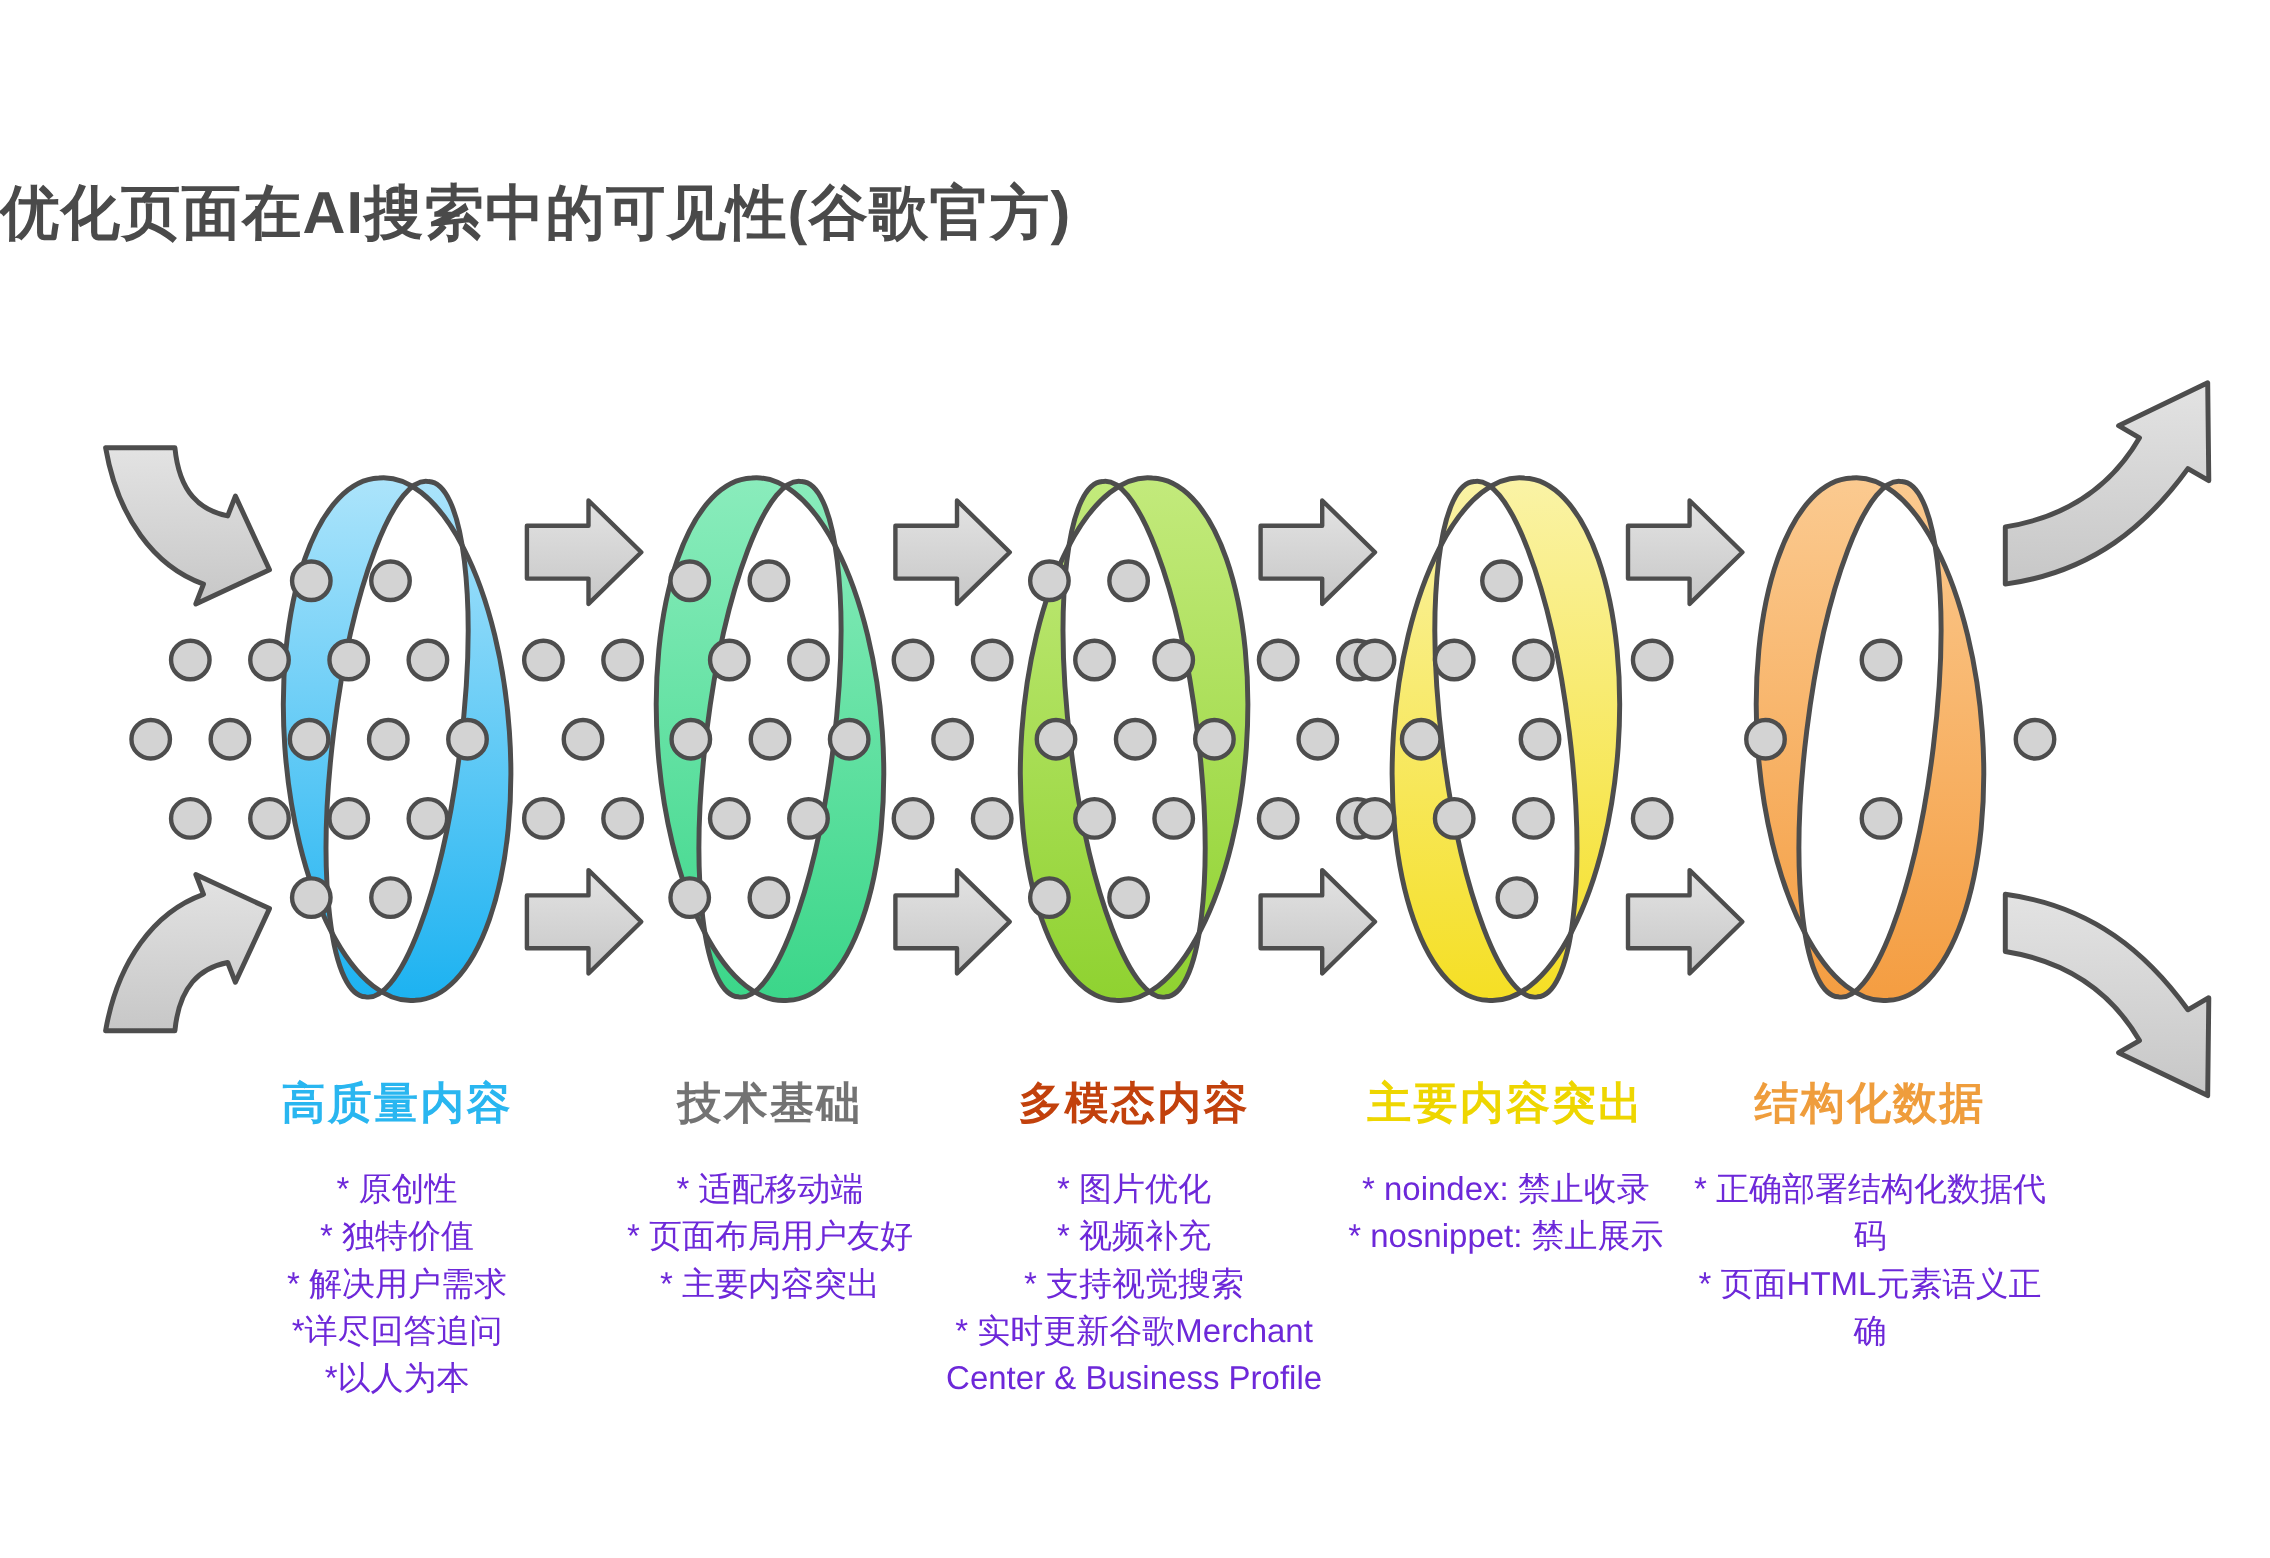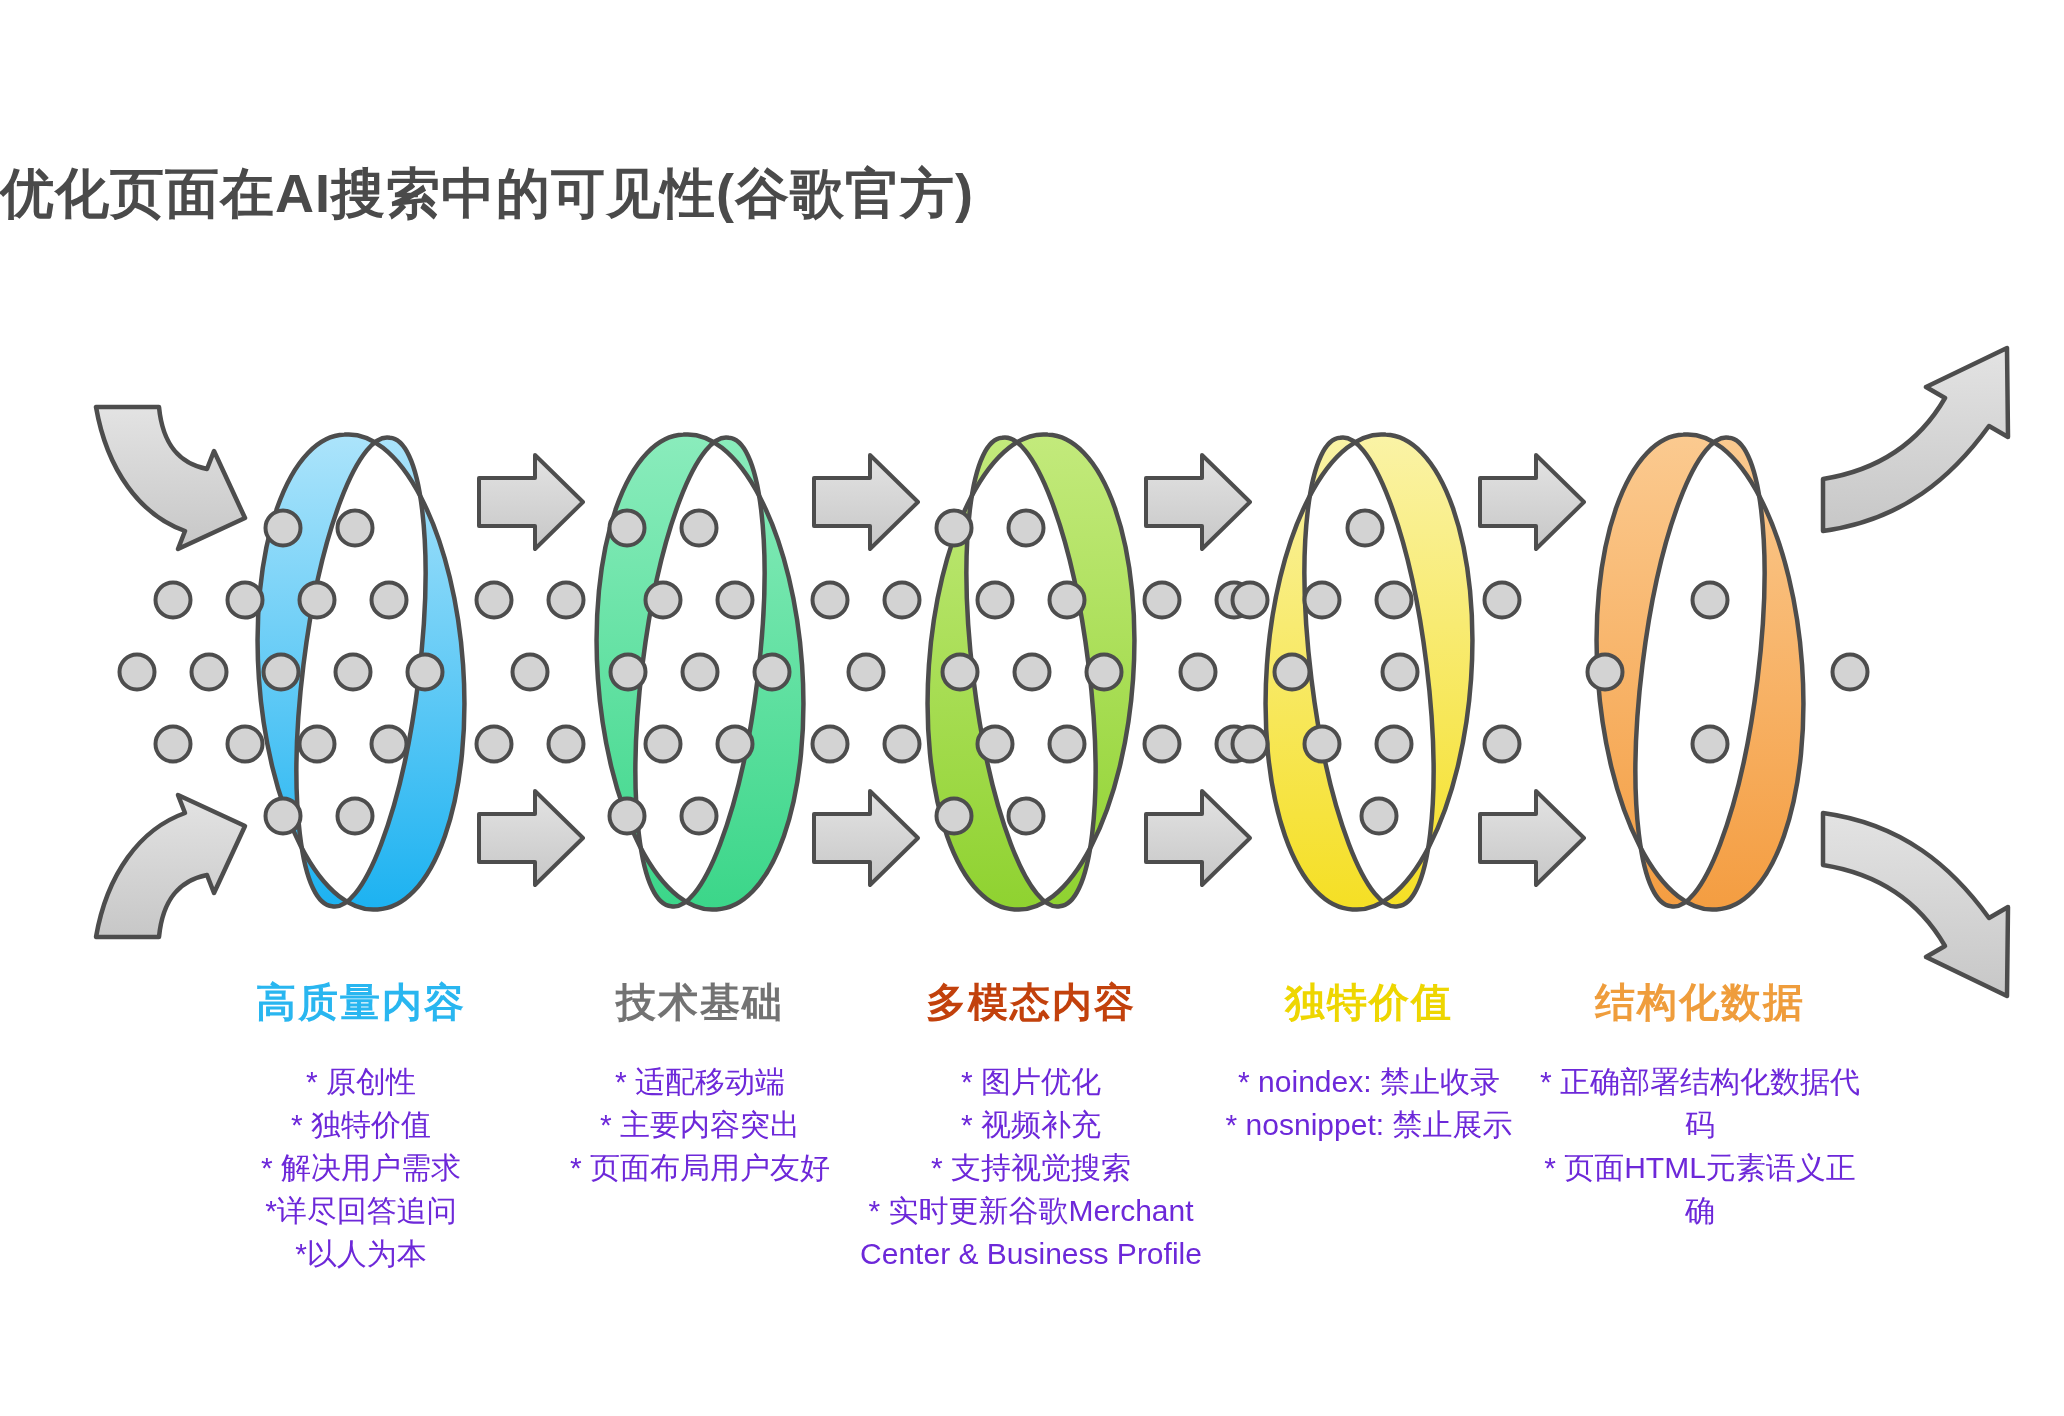--- a/index.html
+++ b/index.html
@@ -171,37 +171,37 @@
     <div>* 解决用户需求</div>
     <div>*详尽回答追问</div>
     <div>*以人为本</div>
   </div>
 </div>
 
 <div class="stage-col" style="left:510px;width:380px;">
   <h2 style="color: #737373;">技术基础</h2>
   <div class="stage-items">
     <div>* 适配移动端</div>
+    <div>* 页面布局用户友好</div>
     <div>* 主要内容突出</div>
-    <div>* 页面布局用户友好</div>
   </div>
 </div>
 
 <div class="stage-col" style="left:846px;width:370px;">
   <h2 style="color: #c2410c; font-family: Liberation Serif, serif;">多模态内容</h2>
   <div class="stage-items">
     <div>* 图片优化</div>
     <div>* 视频补充</div>
     <div>* 支持视觉搜索</div>
     <div>* 实时更新谷歌Merchant Center &amp; Business Profile</div>
   </div>
 </div>
 
 <div class="stage-col" style="left:1184px;width:370px;">
-  <h2 style="color: rgb(238, 214, 0);">独特价值</h2>
+  <h2 style="color: rgb(238, 214, 0);">主要内容突出</h2>
   <div class="stage-items">
     <div>* noindex: 禁止收录</div>
     <div>* nosnippet: 禁止展示</div>
   </div>
 </div>
 
 <div class="stage-col" style="left:1530px;width:340px;">
   <h2 style="color: rgb(239, 157, 60);">结构化数据</h2>
   <div class="stage-items">
     <div>* 正确部署结构化数据代码</div>

